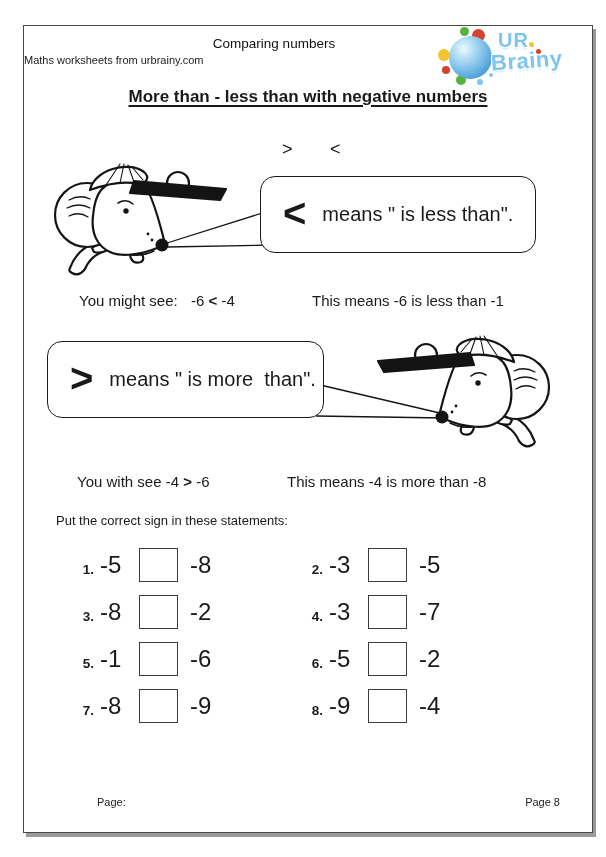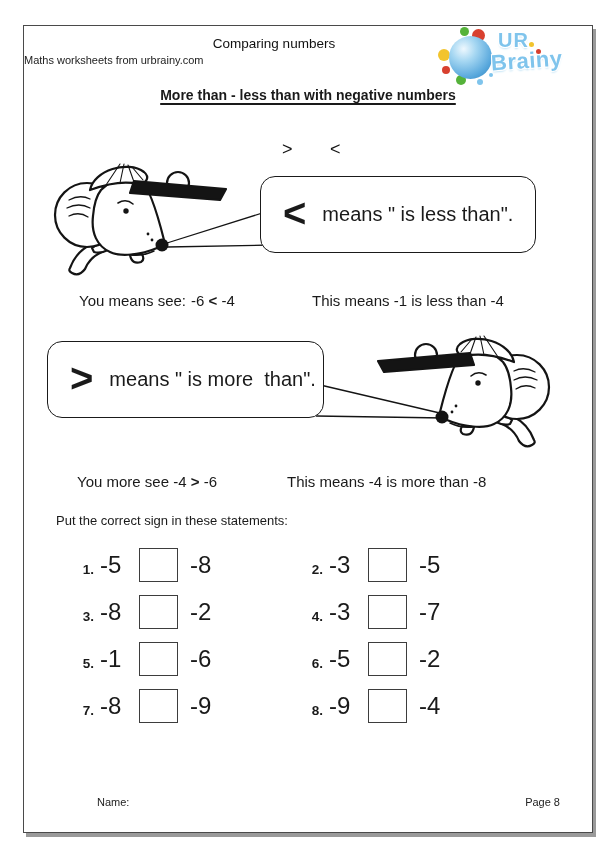--- a/index.html
+++ b/index.html
@@ -23,21 +23,21 @@
   .sphere{ position:absolute; left:8px; top:7px; width:43px; height:43px; border-radius:50%;
     background:radial-gradient(circle at 34% 30%, #eef8fe 0%, #a6d7f2 30%, #57a7dc 70%, #2e7eb6 100%); }
   .logo-ur{ position:absolute; left:57px; top:0px; font-size:20px; font-weight:bold; color:#7fc4ec;
     letter-spacing:1px;
     text-shadow:-1px -1px 0 #fff,1px -1px 0 #fff,-1px 1px 0 #fff,1px 1px 0 #fff,0 2px 2px #bfe2f5; }
   .logo-brainy{ position:absolute; left:50px; top:19px; font-size:22px; font-weight:bold; color:#7fc4ec;
     transform:rotate(-4deg); letter-spacing:0.5px;
     text-shadow:-1px -1px 0 #fff,1px -1px 0 #fff,-1px 1px 0 #fff,1px 1px 0 #fff,0 2px 2px #bfe2f5; }
 
   
-  .ws-title{ left:0; top:61px; width:100%; text-align:center; font-size:14px; font-weight:bold;
+  .ws-title{ left:0; top:61px; width:100%; text-align:center; font-size:17px; font-weight:bold;
     text-decoration:underline; text-decoration-thickness:1.5px; text-underline-offset:3px; }
 
   .sym{ top:113px; font-size:18px; color:#111; }
 
   .illus-section{ left:0; width:570px; height:145px; }
   .mouse{ position:absolute; z-index:1; }
   .tail-svg{ position:absolute; left:0; top:0; width:570px; height:145px; z-index:2; pointer-events:none; }
   .bubble{ position:absolute; z-index:3; background:#fff; border:1.6px solid #1a1a1a; border-radius:15px;
     display:flex; align-items:center; padding:0 14px; }
   .bubble .big-sym{ font-size:40px; font-weight:bold; line-height:1; margin:0 16px 4px 8px; }
@@ -119,41 +119,41 @@
       <line x1="143" y1="97" x2="248" y2="64" stroke="#141414" stroke-width="1.3"></line>
       <line x1="143" y1="101" x2="248" y2="99" stroke="#141414" stroke-width="1.3"></line>
     </svg>
     <div class="bubble" style="left:236px; top:30px; width:276px; height:77px;">
       <span class="big-sym">&lt;</span>
       <span class="b-text">means " is less than".</span>
     </div>
   </div>
 
   <div class="abs" style="left:0; top:266px; width:570px; height:20px;">
-    <span class="abs ex-line" style="left:55px;">You means see:</span>
+    <span class="abs ex-line" style="left:55px;">You might see:</span>
     <span class="abs ex-line" style="left:167px;"><span>-6</span> <span class="b">&lt;</span> <span>-4</span></span>
-    <span class="abs ex-line" style="left:288px;">This means -1 is less than -4</span>
+    <span class="abs ex-line" style="left:288px;">This means -6 is less than -1</span>
   </div>
 
   <div class="abs illus-section" style="top:300px;">
     <svg class="mouse" style="left:348px; top:4px; transform:scaleX(-1);" width="190" height="118" viewBox="0 0 190 118">
       <use href="#mouse-art"></use>
     </svg>
     <svg class="tail-svg">
       <line x1="292" y1="58" x2="420" y2="88" stroke="#141414" stroke-width="1.3"></line>
       <line x1="292" y1="90" x2="420" y2="92" stroke="#141414" stroke-width="1.3"></line>
     </svg>
     <div class="bubble" style="left:23px; top:15px; width:277px; height:77px;">
       <span class="big-sym">&gt;</span>
       <span class="b-text">means " is more  than".</span>
     </div>
   </div>
 
   <div class="abs" style="left:0; top:447px; width:570px; height:20px;">
-    <span class="abs ex-line" style="left:53px;"><span>You more see</span> <span>-4</span> <span class="b">&gt;</span> <span>-6</span></span>
+    <span class="abs ex-line" style="left:53px;"><span>You with see</span> <span>-4</span> <span class="b">&gt;</span> <span>-6</span></span>
     <span class="abs ex-line" style="left:263px;">This means -4 is more than -8</span>
   </div>
 
   <div class="abs instruction">Put the correct sign in these statements:</div>
 
   <div class="ex col0 row0">
     <span class="num">1.</span>
     <span class="op1">-5</span>
     <span class="abox"></span>
     <span class="op2">-8</span>
@@ -194,16 +194,16 @@
     <span class="abox"></span>
     <span class="op2">-9</span>
   </div>
   <div class="ex col1 row3">
     <span class="num">8.</span>
     <span class="op1">-9</span>
     <span class="abox"></span>
     <span class="op2">-4</span>
   </div>
 
-  <span class="abs footer-name">Name:</span>
+  <span class="abs footer-name">Page:</span>
   <span class="abs footer-page">Page 8</span>
 
 </div>
 
 </body></html>

